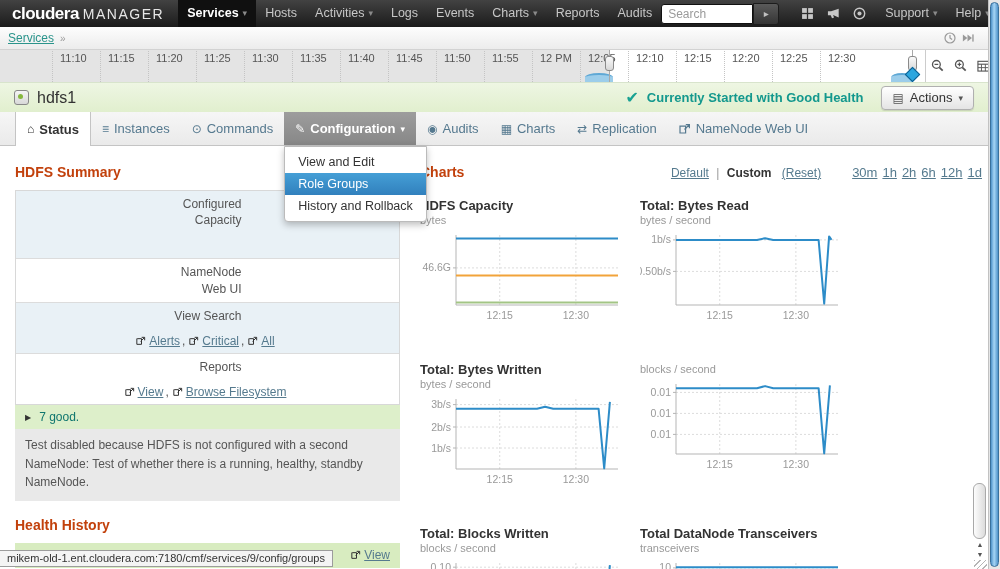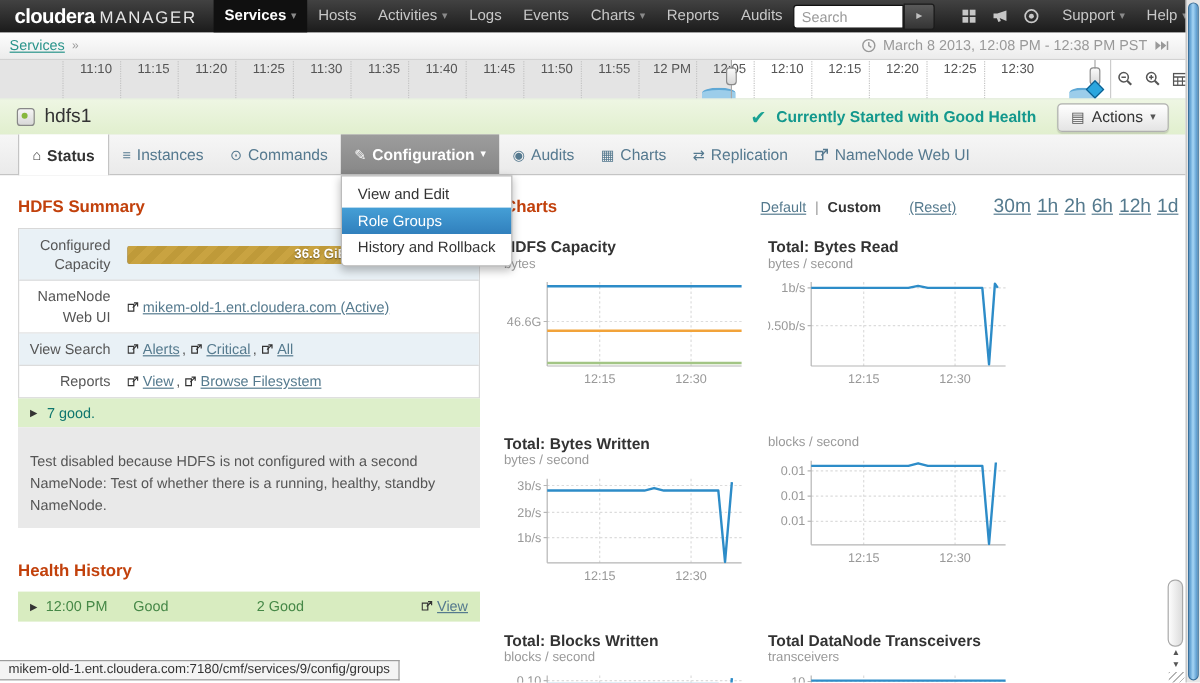--- a/index.html
+++ b/index.html
@@ -27,21 +27,21 @@
   .context-bar{position:absolute;left:0;top:27px;width:988px;height:22px;background:linear-gradient(#fdfdfd,#ececec);border-bottom:1px solid #d2d2d2;display:flex;align-items:center;font-size:12px;z-index:40;}
   .breadcrumb{color:#2a948b;text-decoration:underline;margin-left:8px;cursor:pointer;}
   .bc-caret{color:#9a9a9a;margin-left:6px;font-size:10px;}
   .cb-right{margin-left:auto;display:flex;align-items:center;gap:6px;margin-right:14px;color:#999;}
   .cb-right .svgi{width:12px;height:12px;color:#999;}
   .ff-ico{color:#555;width:14px;height:10px;}
 
   
   .timeline{position:absolute;left:0;top:49px;width:988px;height:33px;background:#fff;border-bottom:1px solid #d8e4cc;overflow:hidden;}
   .tl-shade{position:absolute;left:0;top:0;bottom:0;width:609px;background:#e4e4e4;z-index:1;}
-  .tl-ticks{position:absolute;left:52px;top:0;bottom:0;display:flex;z-index:2;text-align:center;}
+  .tl-ticks{position:absolute;left:52px;top:0;bottom:0;display:flex;z-index:2;}
   .tl-cell{width:48px;border-left:1px dotted #c4c4c4;padding:3px 0 0 7px;font-size:11px;color:#555;box-sizing:border-box;flex-shrink:0;}
   .tl-bound{position:absolute;top:0;bottom:0;width:1px;background:#a8a8a8;z-index:3;}
   .tl-handle{position:absolute;top:7px;width:7px;height:13px;border:1px solid #8a8a8a;border-radius:3px;background:linear-gradient(#fafafa,#d8d8d8);z-index:4;cursor:ew-resize;}
   .tl-diamond{position:absolute;width:9px;height:9px;background:#2aa6df;border:1px solid #0d5e8f;transform:rotate(45deg);z-index:4;cursor:ew-resize;}
   .tl-mound{position:absolute;bottom:0;height:7px;background:#9ccdea;border-top:2px solid #5fa8d5;border-radius:60% 60% 0 0;z-index:2;}
   .tl-controls{position:absolute;right:0;top:0;bottom:0;width:62px;background:#fff;border-left:1px solid #ccc;display:flex;align-items:center;justify-content:space-around;z-index:5;color:#555;}
   .tl-controls .svgi{width:13px;height:13px;cursor:pointer;}
   .cal-clip{margin-right:-7px;}
 
   
@@ -66,57 +66,57 @@
   .cfg-menu{position:absolute;left:0;top:100%;margin-top:1px;min-width:128px;background:#fff;border:1px solid #bbb;border-radius:0 0 4px 4px;box-shadow:0 3px 7px rgba(0,0,0,0.25);padding:4px 0;z-index:60;}
   .cfg-item{padding:4px 13px;font-size:12.5px;font-weight:normal;color:#333;white-space:nowrap;cursor:pointer;}
   .cfg-item.active{background:linear-gradient(#459fd6,#3180bd);color:#fff;}
 
   
   .left-col{position:absolute;left:15px;top:158px;width:385px;z-index:10;}
   h2.section{font-size:14px;font-weight:bold;color:#c2410c;margin:6px 0 10px;}
   .head-row{display:flex;align-items:baseline;}
   .head-row .aux{margin-left:auto;font-size:11px;color:#6b8ba0;cursor:pointer;}
   .sum-table{border:1px solid #d8d8d8;font-size:12px;}
-  .sum-row{display:flex;border-bottom:1px solid #dcdcdc;align-items:center;}
+  .sum-row{display:flex;border-bottom:1px solid #dcdcdc;align-items:center;flex-direction:column;}
   .sum-row:last-child{border-bottom:none;}
   .sum-row.tint{background:#e9f1f6;}
   .sum-label{width:72px;padding:5px 8px 5px 4px;text-align:right;color:#555;flex-shrink:0;line-height:1.35;}
   .sum-value{flex:1;padding:5px 10px 5px 6px;display:flex;align-items:center;flex-wrap:wrap;color:#555;}
   .cap-bar{position:relative;height:15px;width:100%;background:#8a8a8a;border-radius:2px;overflow:hidden;}
   .cap-fill{position:absolute;left:0;top:0;bottom:0;width:84%;background:repeating-linear-gradient(135deg,#c9a341 0 6px,#bf9a39 6px 12px);}
   .cap-label{position:absolute;left:57%;transform:translateX(-50%);top:0;line-height:15px;color:#fff;font-size:11px;font-weight:bold;text-shadow:0 1px 1px rgba(0,0,0,0.45);}
   .lnk{display:inline-flex;align-items:center;gap:3px;color:#557a8e;cursor:pointer;}
   .lnk .lnk-ico{width:10px;height:10px;color:#333;flex-shrink:0;}
   .lnk .lnk-txt{text-decoration:underline;}
   .lnk-sep{color:#555;margin:0 4px 0 2px;}
   .ht-good{background:#ddefca;padding:5px 10px;display:flex;align-items:center;gap:8px;font-size:12px;}
   .ht-arrow{color:#333;font-size:8px;}
   .ht-good-text{color:#0f766e;}
-  .ht-note{background:#e9e9e9;padding:19px 10px 9px;font-size:12px;color:#555;line-height:1.55;}
+  .ht-note{background:#e9e9e9;padding:7px 10px 9px;font-size:12px;color:#555;line-height:1.55;}
   .hh-row{display:flex;align-items:center;padding:4px 10px;font-size:12px;height:17px;}
   .hh-row.good{background:#d8ecc0;}
   .hh-time{width:86px;display:flex;align-items:center;gap:7px;}
   .hh-arrow{font-size:8px;color:#333;}
   .good .hh-time-t,.good .hh-status{color:#468847;}
   .hh-status{width:103px;}
   .hh-detail{flex:1;}
   .good .hh-detail{color:#468847;}
 
   
   .status-bar{position:absolute;left:0;bottom:2px;background:#f4f4f4;border:1px solid #9c9c9c;border-left:none;padding:1px 7px 2px;font-size:11px;color:#333;z-index:90;white-space:nowrap;}
 
   
   .right-col{position:absolute;left:420px;top:158px;width:562px;z-index:10;}
   .charts-head{display:flex;align-items:baseline;}
   .charts-head h2{margin:6px 0 10px;}
   .view-links{margin-left:auto;font-size:12px;color:#555;white-space:nowrap;}
   .view-links .vl{color:#557a8e;text-decoration:underline;cursor:pointer;}
   .view-links .sep{color:#999;margin:0 4px;}
   .view-links .cur{font-weight:bold;color:#333;}
-  .range-links{margin-left:26px;font-size:16px;white-space:nowrap;}
+  .range-links{margin-left:26px;font-size:13px;white-space:nowrap;}
   .range-links .rl{color:#557a8e;text-decoration:underline;margin-left:5px;cursor:pointer;}
   .chart-grid{margin-top:8px;display:grid;grid-template-columns:205px 205px;column-gap:15px;row-gap:36px;}
   .c-title{font-size:13px;font-weight:bold;color:#333;}
   .c-unit{font-size:11px;color:#999;margin:1px 0 4px;}
   .chart-card svg{display:block;}
 
   
   .main-scroll{position:absolute;right:0;top:0;width:12px;height:569px;background:#e6e6e6;border-left:1px solid #c2c2c2;z-index:95;box-sizing:border-box;}
   .main-thumb{position:absolute;left:1px;right:1px;top:2px;bottom:2px;border-radius:6px;background:linear-gradient(90deg,#4f93c9,#a5d5f5 45%,#4f93c9);border:1px solid #39719c;cursor:pointer;}
   .inner-thumb{position:absolute;right:14px;top:483px;width:11px;height:54px;border:1px solid #a9a9a9;border-radius:6px;background:linear-gradient(90deg,#fdfdfd,#dcdcdc);z-index:85;cursor:pointer;}
@@ -244,21 +244,20 @@
     </div>
   </div>
 
   <div class="context-bar">
     <span class="breadcrumb">Services</span>
     <span class="bc-caret">»</span>
     <div class="cb-right">
       <svg class="svgi">
           <use href="#sym-clock" xlink:href="#sym-clock"></use>
         </svg>
-      <span>March 8 2013, 12:08 PM - 12:38 PM PST</span>
       <svg class="svgi ff-ico">
           <use href="#sym-ff" xlink:href="#sym-ff"></use>
         </svg>
     </div>
   </div>
 
   <div class="timeline">
     <div class="tl-shade"></div>
     <div id="tl-ticks" class="tl-ticks">
         <div class="tl-cell">11:10</div>
@@ -363,28 +362,20 @@
         <div class="sum-label">Configured Capacity</div>
         <div class="sum-value">
           <div class="cap-bar">
             <div class="cap-fill"></div>
             <div class="cap-label">36.8 GiB</div>
           </div>
         </div>
       </div>
       <div class="sum-row">
         <div class="sum-label">NameNode Web UI</div>
-        <div class="sum-value" id="sum-links-namenode">
-            <span class="lnk">
-              <svg class="svgi lnk-ico">
-                <use href="#sym-ext" xlink:href="#sym-ext"></use>
-              </svg>
-              <span class="lnk-txt">mikem-old-1.ent.cloudera.com (Active)</span>
-            </span>
-          </div>
       </div>
       <div class="sum-row tint">
         <div class="sum-label">View Search</div>
         <div class="sum-value" id="sum-links-events">
             <span class="lnk">
               <svg class="svgi lnk-ico">
                 <use href="#sym-ext" xlink:href="#sym-ext"></use>
               </svg>
               <span class="lnk-txt">Alerts</span>
             </span>
@@ -423,21 +414,21 @@
           </div>
       </div>
     </div>
 
     <div class="ht-good">
       <span class="ht-arrow">▶</span>
       <span class="ht-good-text">7 good.</span>
     </div>
     <div class="ht-note">Test disabled because HDFS is not configured with a second NameNode: Test of whether there is a running, healthy, standby NameNode.</div>
 
-    <h2 class="section" style="margin-top:27px;">Health History</h2>
+    <h2 class="section" style="margin-top:16px;">Health History</h2>
     <div id="hh-rows">
         <div class="hh-row good">
           <span class="hh-time">
             <span class="hh-arrow">▶</span>
             <span class="hh-time-t">12:00 PM</span>
           </span>
           <span class="hh-status">Good</span>
           <span class="hh-detail">2 Good</span>
           <span class="lnk">
             <svg class="svgi lnk-ico">
@@ -450,21 +441,21 @@
 
   </div>
 
   <div class="right-col">
     <div class="charts-head">
       <h2 class="section">Charts</h2>
       <span class="view-links">
         <span class="vl">Default</span>
         <span class="sep">|</span>
         <span class="cur">Custom</span>
-        <span class="vl" style="margin-left:20px;">(Reset)</span>
+        <span class="vl" style="margin-left:7px;">(Reset)</span>
       </span>
       <span id="range-links" class="range-links"><span class="rl">30m</span><span class="rl">1h</span><span class="rl">2h</span><span class="rl">6h</span><span class="rl">12h</span><span class="rl">1d</span></span>
     </div>
     <div id="chart-grid" class="chart-grid">
         <div class="chart-card">
           <div class="c-title">HDFS Capacity</div>
           <div class="c-unit">bytes</div>
           <svg width="205" height="96">
             <line x1="36" y1="37.9" x2="198" y2="37.9" stroke="#dcdcdc" stroke-width="1" stroke-dasharray="2,2"></line>
             <line x1="33" y1="37.9" x2="36" y2="37.9" stroke="#b5b5b5" stroke-width="1"></line>

